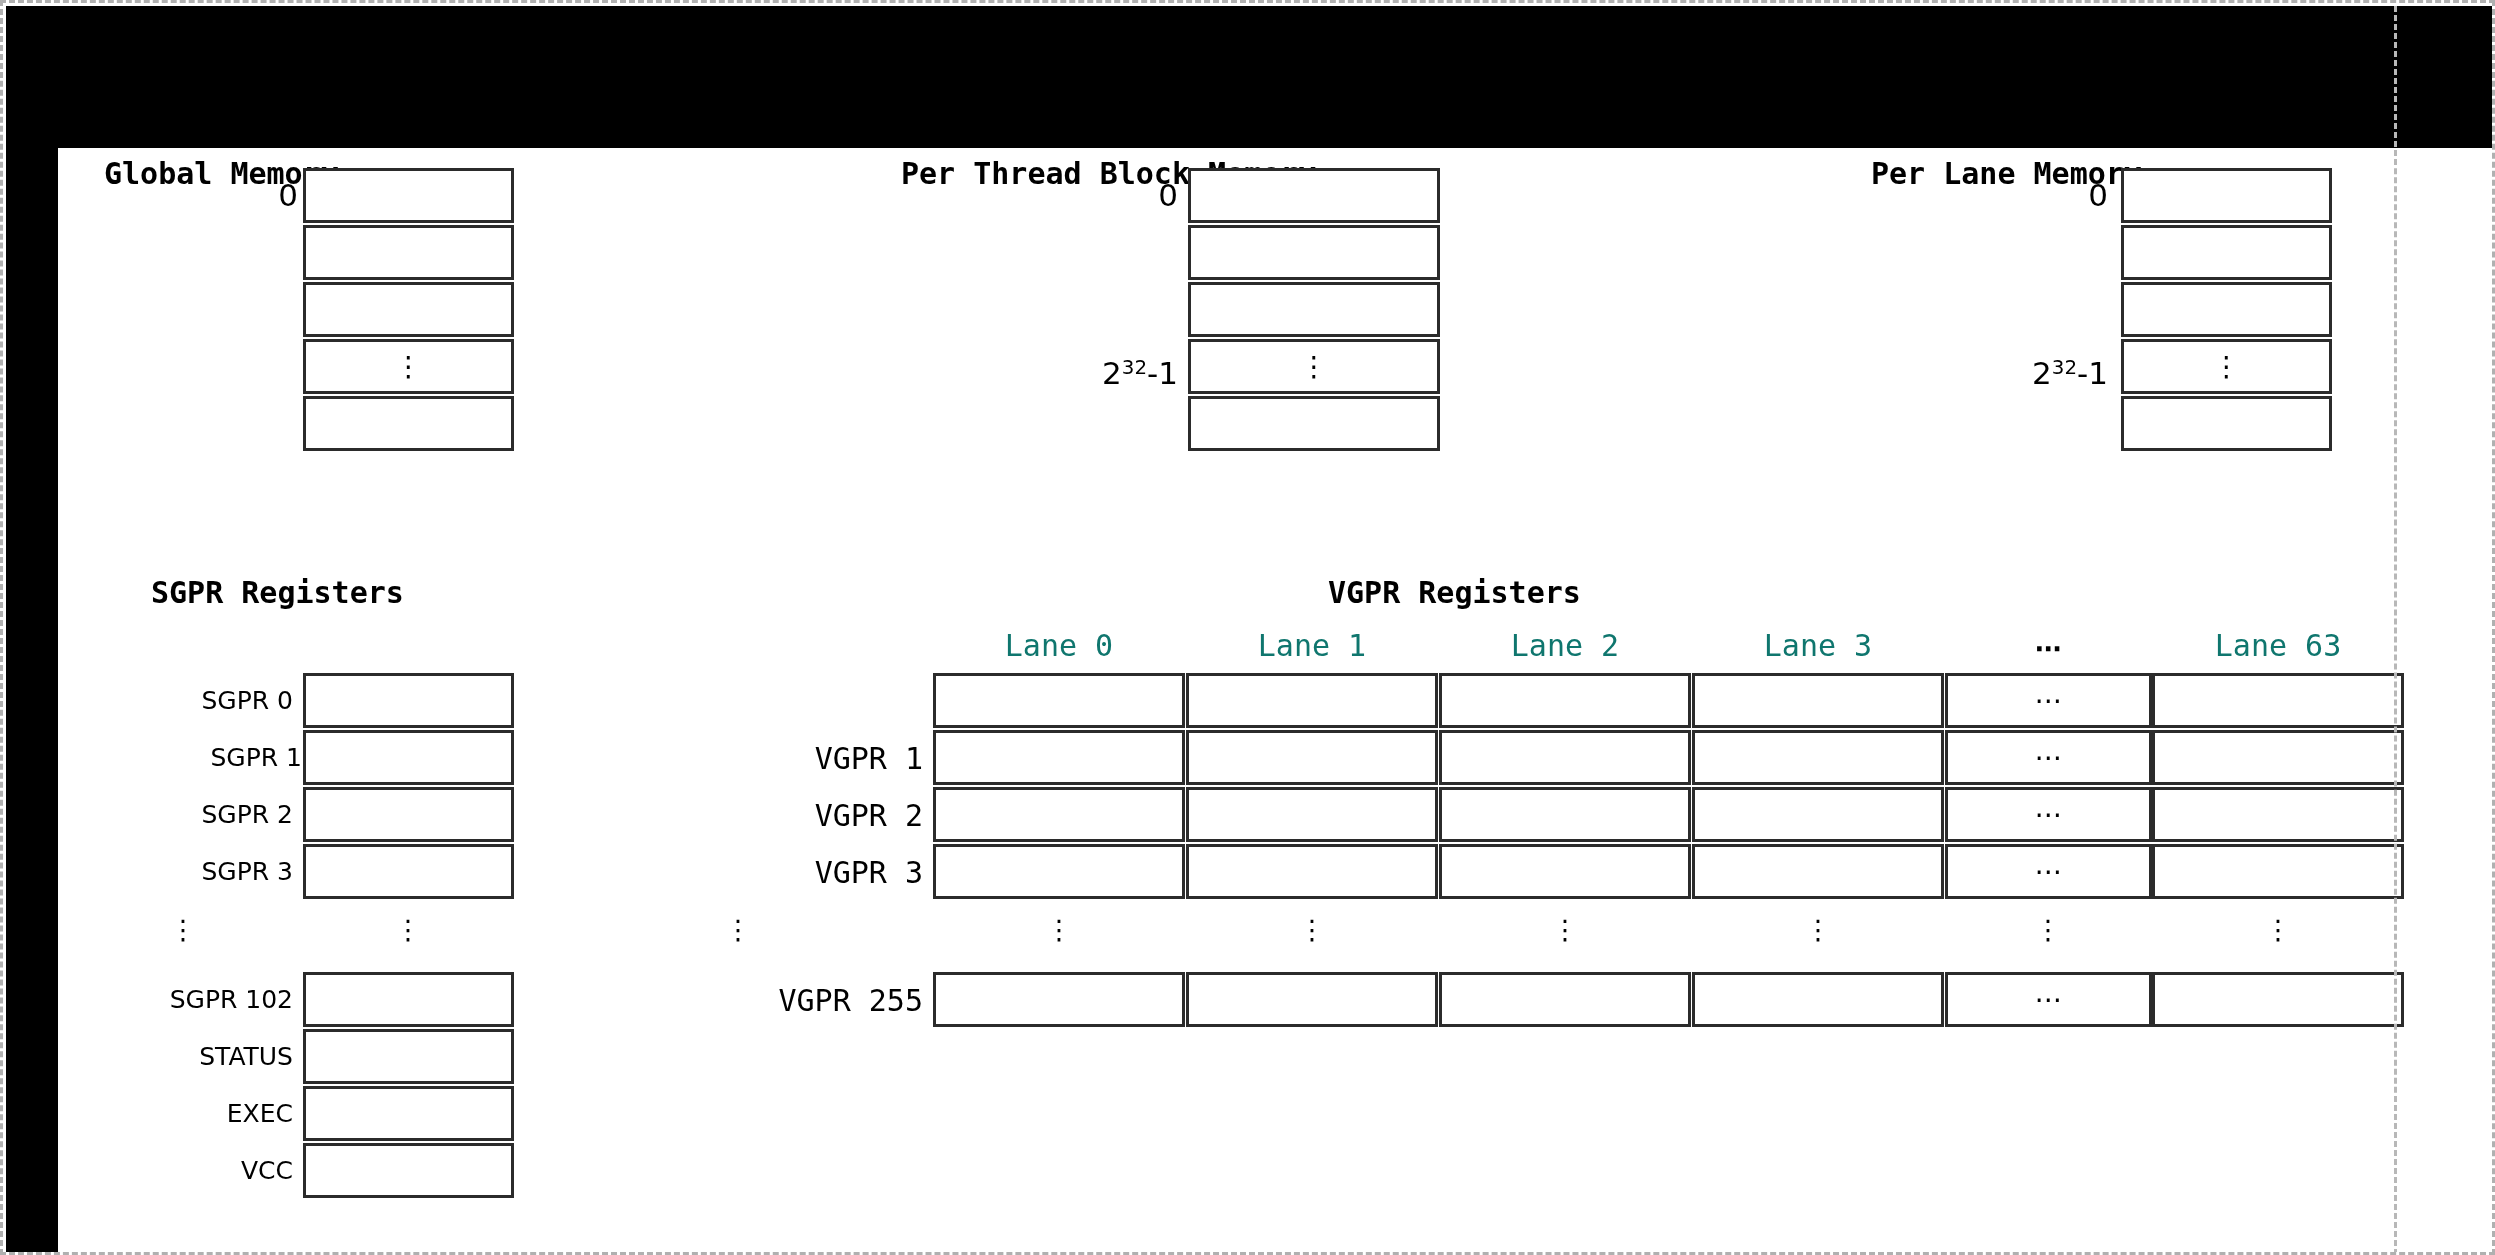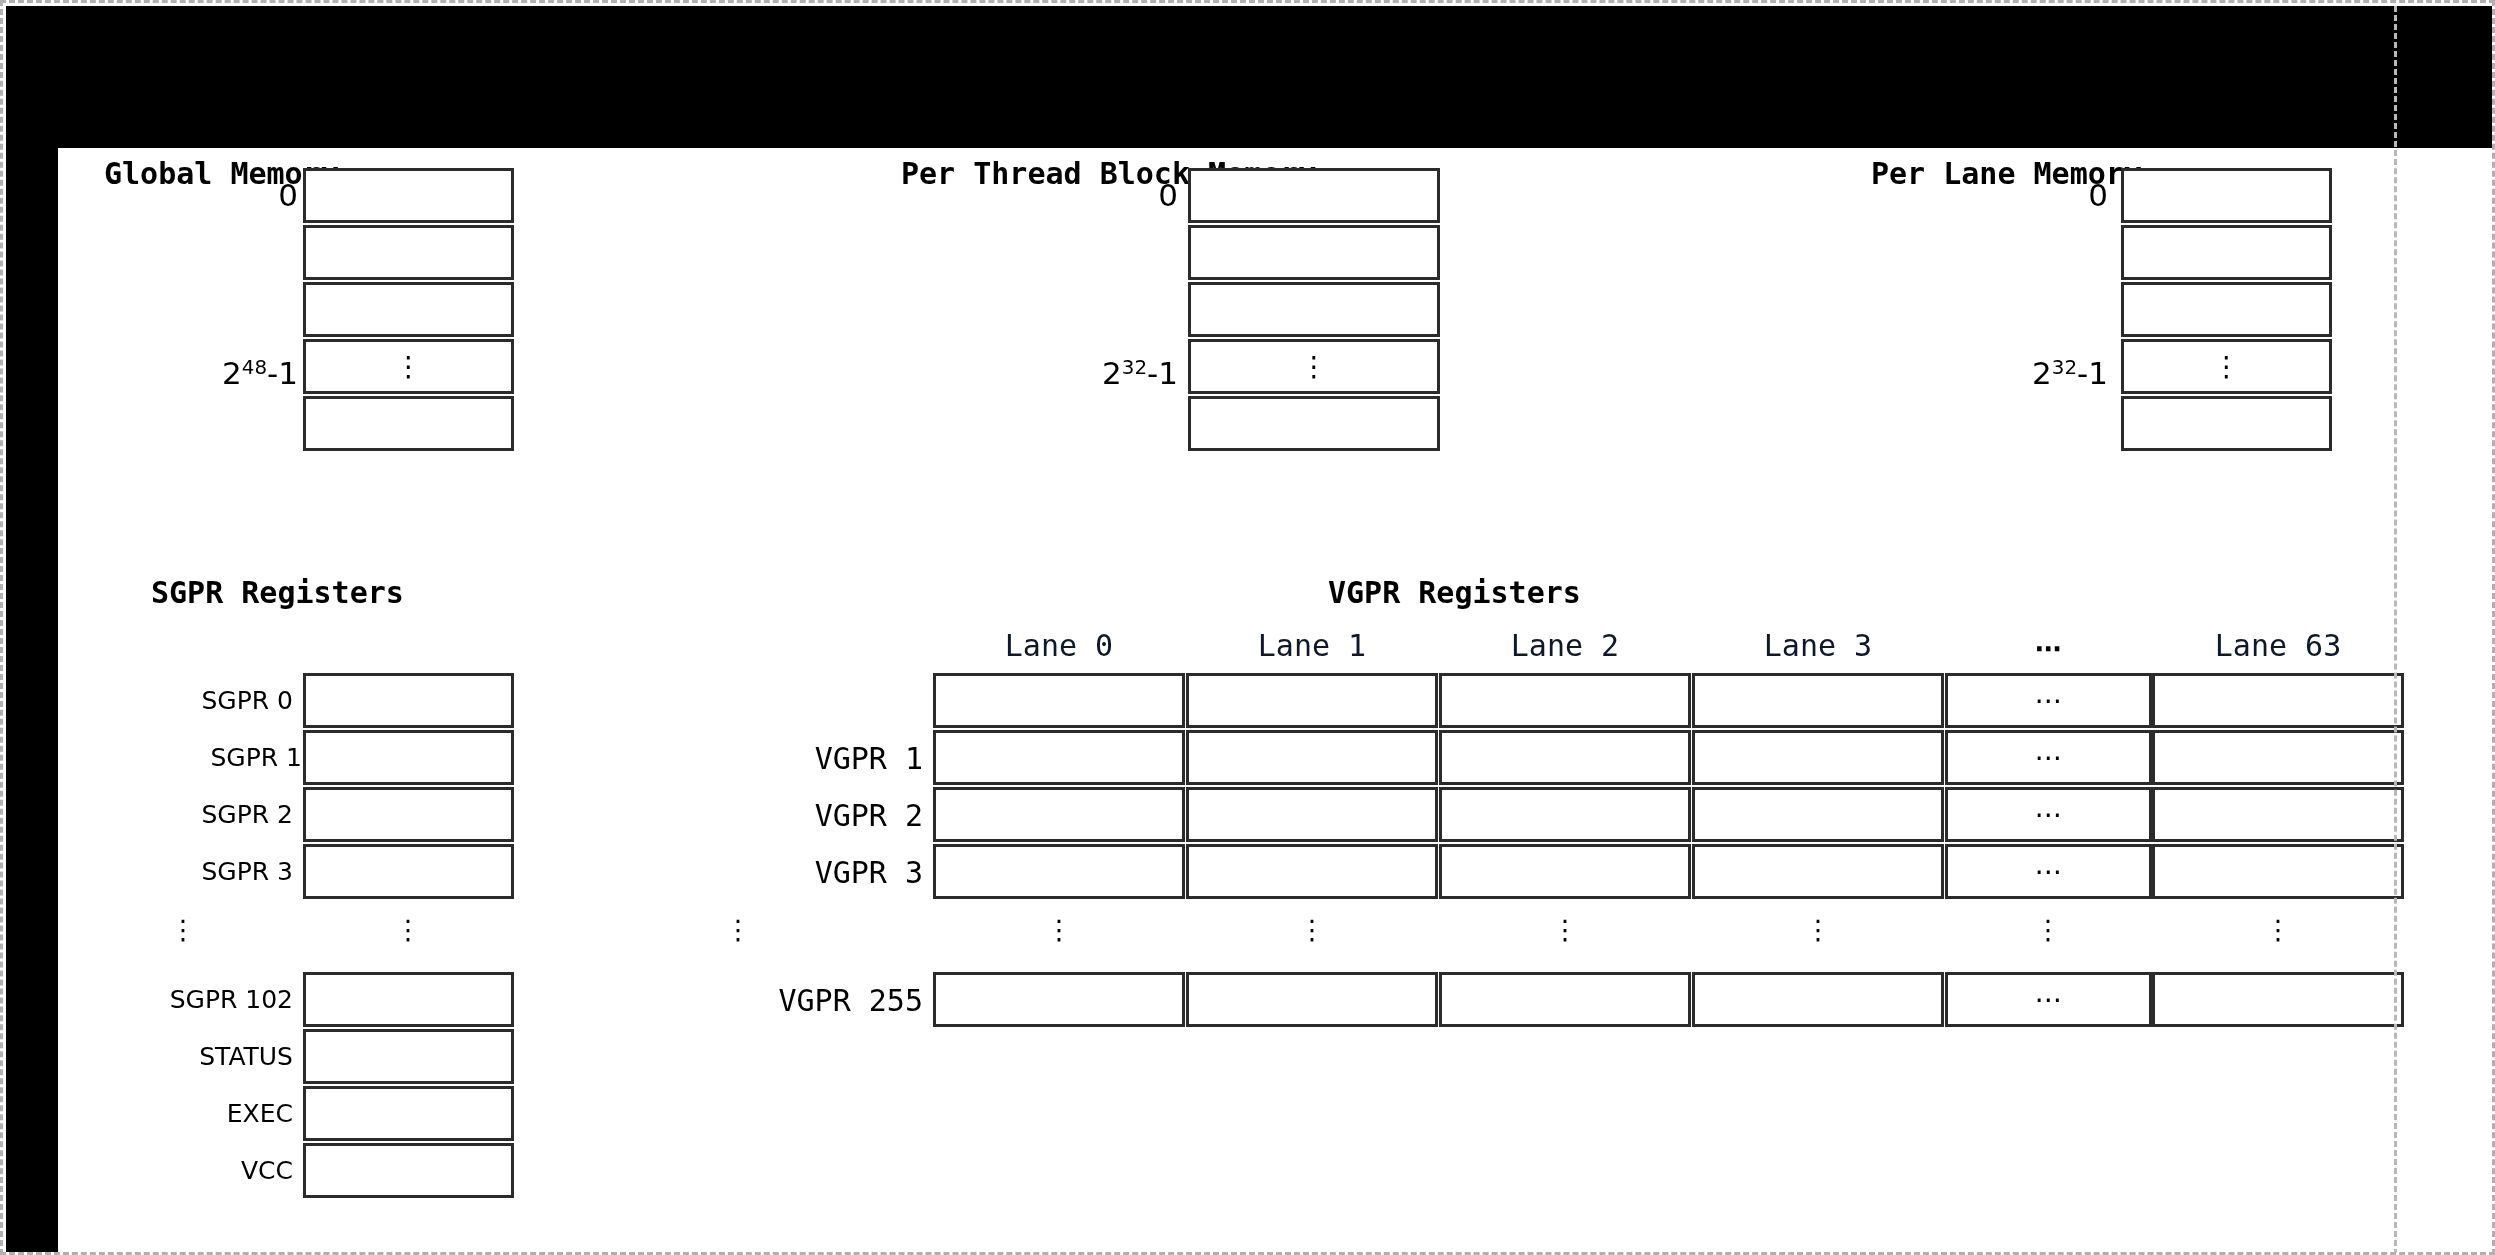--- a/index.html
+++ b/index.html
@@ -63,21 +63,21 @@
     font-size: 30px;
     color: #000000;
     white-space: nowrap;
     letter-spacing: 0px;
   }
 
   .colhead {
     position: absolute;
     font-family: "DejaVu Sans Mono", monospace;
     font-size: 30px;
-    color: #0f172a;
+    color: #0f766e;
     white-space: nowrap;
     text-align: center;
   }
 
   .rowlabel {
     position: absolute;
     font-family: "DejaVu Sans", sans-serif;
     font-size: 25px;
     color: #000000;
     white-space: nowrap;
@@ -153,21 +153,20 @@
   <div id="band-top"></div>
   <div id="band-left"></div>
   <div id="page-guide"></div>
 
   <div id="canvas">
 
     <div class="heading" style="left:46px; top:8px;">Global Memory</div>
 
     <div class="addrlabel" style="left:40px; top:20px; width:200px;">0</div>
 
-    <div class="addrlabel" style="left:20px; top:192px; width:220px;"><span>2</span><sup>48</sup><span>-1</span></div>
 
     <div class="cell" style="left:245px; top:20px;  width:211px; height:55px;"></div>
     <div class="cell" style="left:245px; top:77px;  width:211px; height:55px;"></div>
     <div class="cell" style="left:245px; top:134px; width:211px; height:55px;"></div>
     <div class="cell" style="left:245px; top:191px; width:211px; height:55px;">
         <span class="dots">⋮</span>
       </div>
     <div class="cell" style="left:245px; top:248px; width:211px; height:55px;"></div>
 
     <div class="heading" style="left:843px; top:8px;">Per Thread Block Memory</div>

